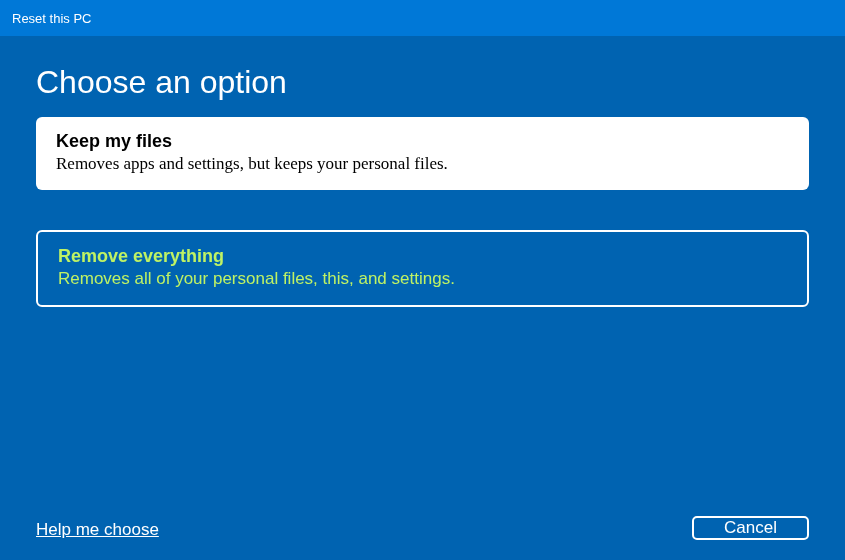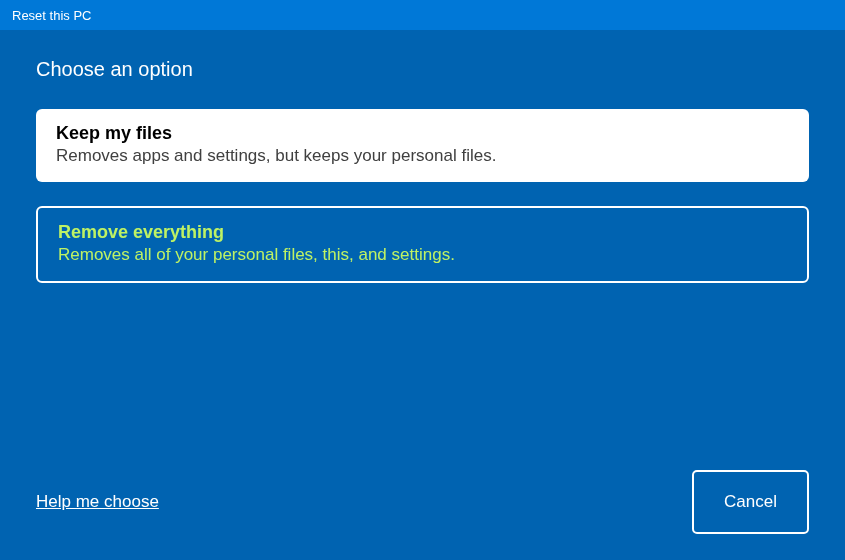--- a/index.html
+++ b/index.html
@@ -10,54 +10,55 @@
     body {
       font-family: "Segoe UI", Tahoma, Geneva, Verdana, sans-serif;
       background: #0063b1;
       width: 845px;
       height: 560px;
       overflow: hidden;
       color: #ffffff;
     }
     .titlebar {
       background: #0078d7;
-      height: 30px;
+      height: 36px;
       display: flex;
       align-items: center;
       padding-left: 12px;
       font-size: 13px;
       color: #ffffff;
     }
     .content {
       padding: 28px 36px 0 36px;
       position: relative;
       height: calc(100% - 30px);
     }
     .heading {
-      font-size: 20px;
+      font-size: 32px;
       font-weight: 300;
-      margin-bottom: 28px;
+      margin-bottom: 16px;
       color: #ffffff;
     }
     .option {
       border-radius: 6px;
       padding: 14px 20px 16px 20px;
-      margin-bottom: 24px;
+      margin-bottom: 40px;
       cursor: pointer;
       text-align: left;
     }
     .option.selected {
       background: #ffffff;
       color: #000000;
     }
     .option.selected .option-title {
       color: #000000;
     }
     .option.selected .option-desc {
-      color: #404040;
+      color: #000000;
+      font-family: Liberation Serif, serif;
     }
     .option.unselected {
       background: transparent;
       border: 2px solid #ffffff;
       color: #bef264;
     }
     .option-title {
       font-size: 18px;
       font-weight: 600;
       margin-bottom: 2px;
@@ -66,35 +67,35 @@
       font-size: 17px;
       font-weight: 400;
     }
     .footer {
       position: absolute;
       bottom: 26px;
       left: 36px;
       right: 36px;
       display: flex;
       justify-content: space-between;
-      align-items: center;
+      align-items: flex-end;
     }
     .help-link {
       color: #ffffff;
       font-size: 17px;
       text-decoration: underline;
       cursor: pointer;
     }
     .cancel-btn {
       border: 2px solid #ffffff;
       border-radius: 5px;
       background: transparent;
       color: #ffffff;
       font-size: 17px;
-      padding: 20px 30px;
+      padding: 0 30px;
       cursor: pointer;
       font-family: inherit;
     }
   </style>
 </head>
 <body>
 
 <div class="titlebar">
   <span>Reset this PC</span>
 </div>

